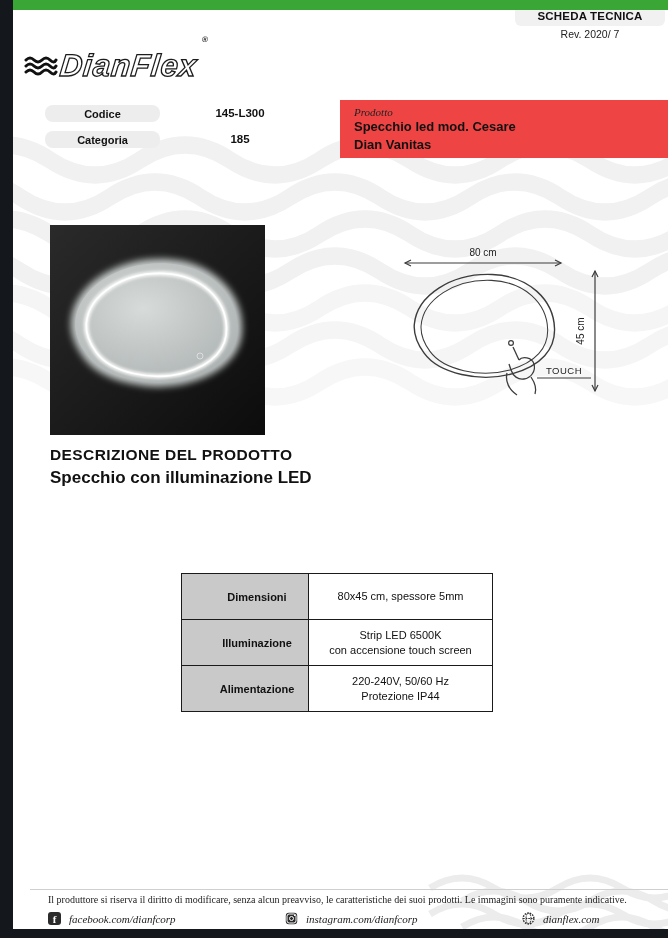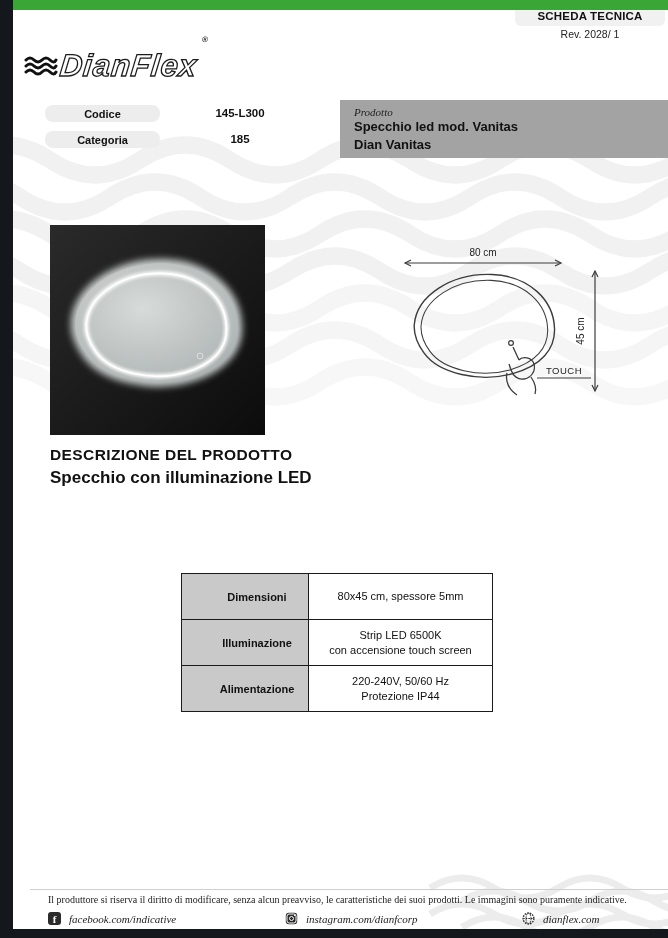--- a/index.html
+++ b/index.html
@@ -43,21 +43,21 @@
     position:absolute; left:45px; width:115px; height:17px; background:#ededed; border-radius:8px;
     display:flex; align-items:center; justify-content:center; font-weight:bold; font-size:11px; color:#111;
   }
   .pill.code { top:105px; }
   .pill.category { top:131px; }
   .pill-value { position:absolute; left:180px; width:120px; text-align:center; font-weight:bold; font-size:11.5px; color:#111; }
   .pill-value.code { top:107px; }
   .pill-value.category { top:133px; }
 
   .product-panel {
-    position:absolute; left:340px; right:0; top:100px; height:58px; background:#a3a3a3;
+    position:absolute; left:340px; right:0; top:100px; height:58px; background:#ef4444;
     padding:6px 10px 6px 14px;
   }
   .product-panel .panel-label { font-family:"Liberation Serif", serif; font-style:italic; font-size:11px; color:#222; }
   .product-panel .panel-line { font-weight:bold; font-size:13px; color:#111; line-height:1.35; }
 
   
   .photo { position:absolute; left:50px; top:225px; }
   .tech-drawing { position:absolute; left:395px; top:247px; }
 
   
@@ -105,41 +105,41 @@
       <path d="M430,888 q32,-20 64,0 t64,0 t64,0 t64,0"></path>
       <path d="M462,901 q32,-20 64,0 t64,0 t64,0 t64,0"></path>
       <path d="M430,914 q32,-20 64,0 t64,0 t64,0 t64,0"></path>
       <path d="M462,927 q32,-20 64,0 t64,0 t64,0 t64,0"></path>
     </g>
   </svg>
 
   <div class="content">
 
     <div class="badge">SCHEDA TECNICA</div>
-    <div class="revision">Rev. 2028/ 1</div>
+    <div class="revision">Rev. 2020/ 7</div>
 
     <div class="logo">
       <svg class="logo-waves" width="34" height="24" viewBox="0 0 34 24">
         <g fill="none" stroke="#111" stroke-width="3" stroke-linecap="round">
           <path d="M2,6 q4,-4 8,0 t8,0 t8,0 t6,0"></path>
           <path d="M2,12 q4,-4 8,0 t8,0 t8,0 t6,0"></path>
           <path d="M2,18 q4,-4 8,0 t8,0 t8,0 t6,0"></path>
         </g>
       </svg>
       <div class="logo-text"><span class="big1">Dian</span><span class="big1">Flex</span><span class="logo-reg">®</span></div>
     </div>
 
     <div class="pill code">Codice</div>
     <div class="pill-value code">145-L300</div>
     <div class="pill category">Categoria</div>
     <div class="pill-value category">185</div>
 
     <div class="product-panel">
       <div class="panel-label">Prodotto</div>
-      <div class="panel-line">Specchio led mod. Vanitas</div>
+      <div class="panel-line">Specchio led mod. Cesare</div>
       <div class="panel-line">Dian Vanitas</div>
     </div>
 
     <svg class="photo" width="215" height="210" viewBox="0 0 215 210">
       <defs>
         <linearGradient id="pbg" x1="0" y1="0" x2="1" y2="1">
           <stop offset="0" stop-color="#2a2a2a"></stop>
             <stop offset="1" stop-color="#0c0c0c"></stop>
         </linearGradient>
         <radialGradient id="mg" cx="0.42" cy="0.38" r="0.75">
@@ -226,21 +226,21 @@
           <span>Protezione IP44</span>
         </div>
       </div>
     </div>
 
     <div class="footer">
       <div class="disclaimer">Il produttore si riserva il diritto di modificare, senza alcun preavviso, le caratteristiche dei suoi prodotti. Le immagini sono puramente indicative.</div>
       <div class="social-row">
         <a class="social-link">
           <span class="fb-icon">f</span>
-          <span>facebook.com/indicative</span>
+          <span>facebook.com/dianfcorp</span>
         </a>
         <a class="social-link">
           <svg width="13" height="13" viewBox="0 0 13 13">
             <rect x="0.8" y="0.8" width="11.4" height="11.4" rx="3" fill="#2b2b2b"></rect>
             <rect x="2" y="2" width="9" height="9" rx="2.2" fill="none" stroke="#ffffff" stroke-width="1"></rect>
             <circle cx="6.5" cy="6.5" r="2" fill="none" stroke="#ffffff" stroke-width="1"></circle>
             <circle cx="9.6" cy="3.4" r="0.7" fill="#ffffff"></circle>
           </svg>
           <span>instagram.com/dianfcorp</span>
         </a>

